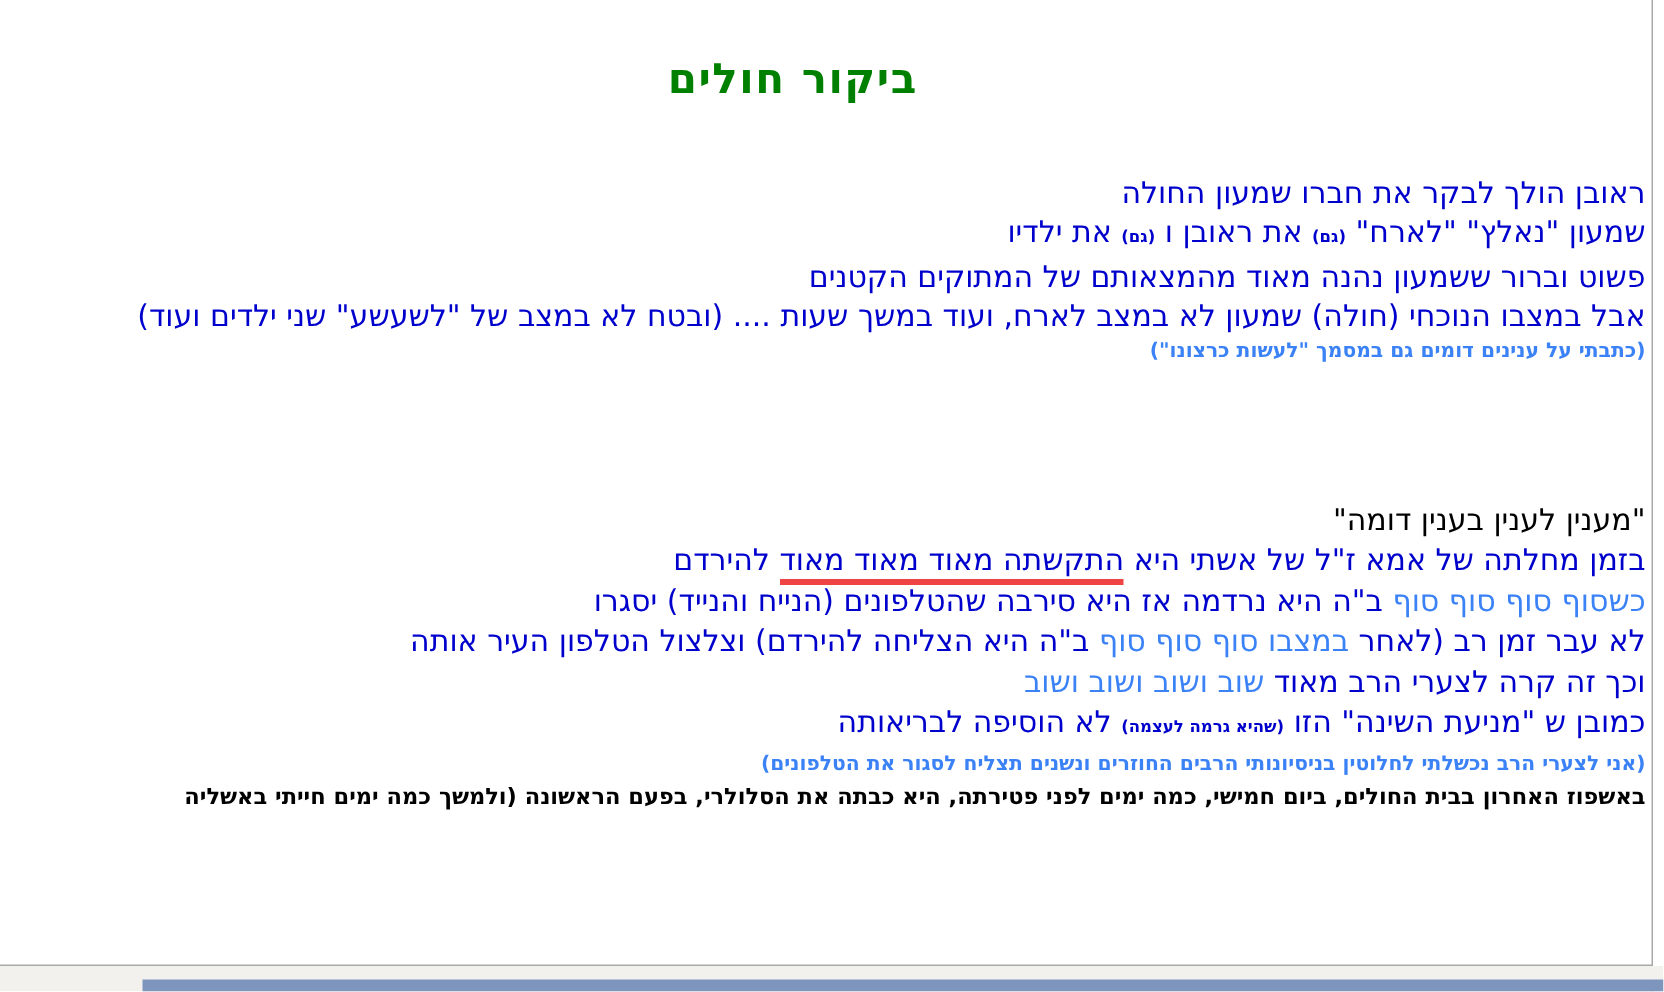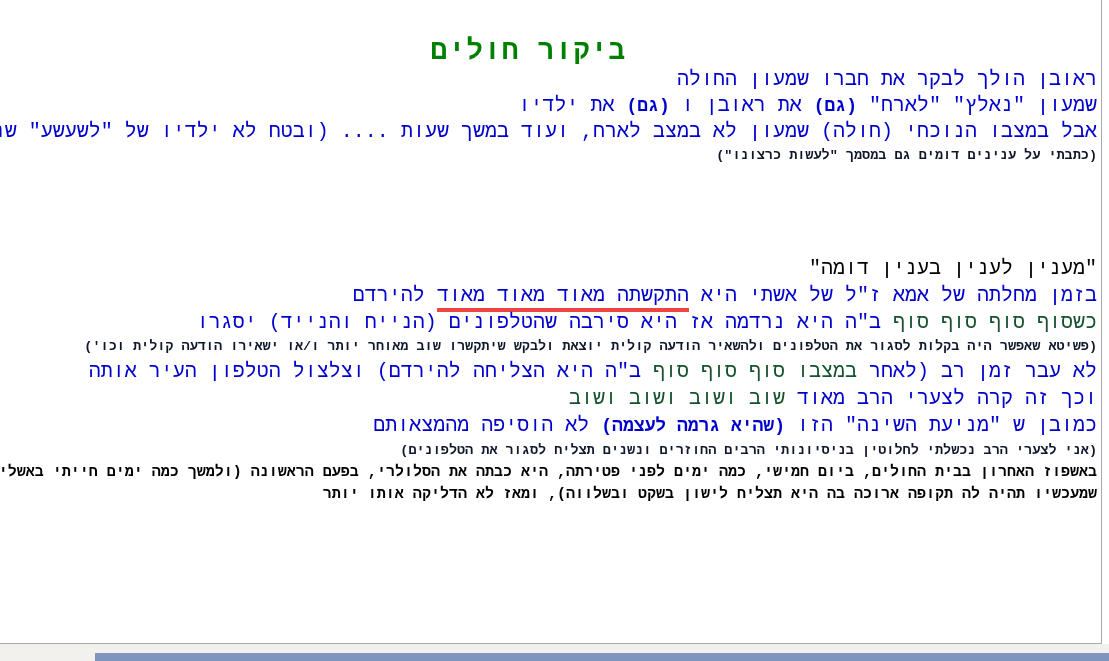--- a/index.html
+++ b/index.html
@@ -9,62 +9,61 @@
     font-family:"DejaVu Sans", sans-serif;
     position:relative;
     overflow:hidden;
   }
   .page {
     position:absolute; top:0; right:0; left:0; bottom:18px;
     direction:rtl;
     text-align:right;
     padding:0 12px 0 0;
     box-sizing:border-box;
-    font-family:Liberation Mono, monospace;
   }
   .title {
     text-align:center;
     color:#008000;
     font-size:28px;
     font-weight:bold;
     margin:36px 40px 0 0;
     letter-spacing:1px;
   }
-  .para1 { }
+  .para1 { margin-top:46px; }
   .para2 { margin-top:88px; }
   .ln {
     font-size:20px;
     color:#0000CD;
     line-height:26px;
     white-space:nowrap;
   }
   .para2 .ln { line-height:27px; }
   .ln-sm {
     font-size:13.5px;
-    color:#0f172a;
+    color:#3b82f6;
     line-height:22px;
     font-weight:bold;
     white-space:nowrap;
     text-align:right;
   }
   .ln-black {
     color:#000000;
     font-size:20px;
     line-height:27px;
     white-space:nowrap;
   }
   .ln-black-bold {
     color:#000000;
     font-weight:bold;
     font-size:15px;
     line-height:22px;
     white-space:nowrap;
   }
-  .seg-green { color:#14532d; }
-  .seg-small { font-size:18px; font-weight:bold; }
+  .seg-green { color:#3b82f6; }
+  .seg-small { font-size:11px; font-weight:bold; }
   .seg-underline-red {
     border-bottom:4px solid #ef4444;
     padding-bottom:1px;
   }
   
   .right-border {
     position:absolute; top:0; bottom:0; right:7px; width:1px;
     background:#a9a9a9;
   }
   .bottom-divider {
@@ -88,57 +87,54 @@
   <h1 class="title">ביקור חולים</h1>
 
   <div class="para1">
     <div class="ln">
       <span>ראובן הולך לבקר את חברו שמעון החולה</span>
     </div>
     <div class="ln">
       <span>שמעון "נאלץ" "לארח" </span><span class="seg-small">(גם)</span><span> את ראובן ו </span><span class="seg-small">(גם)</span><span> את ילדיו</span>
     </div>
     <div class="ln">
-      <span>אבל במצבו הנוכחי (חולה) שמעון לא במצב לארח, ועוד במשך שעות .... (ובטח לא ילדיו של "לשעשע" שני ילדים קטנים)</span>
+      <span>פשוט וברור ששמעון נהנה מאוד מהמצאותם של המתוקים הקטנים</span>
+    </div>
+    <div class="ln">
+      <span>אבל במצבו הנוכחי (חולה) שמעון לא במצב לארח, ועוד במשך שעות .... (ובטח לא במצב של "לשעשע" שני ילדים ועוד)</span>
     </div>
     <div class="ln-sm">
       <span>(כתבתי על ענינים דומים גם במסמך "לעשות כרצונו")</span>
     </div>
   </div>
 
   <div class="para2">
     <div class="ln-black">
       <span>"מענין לענין בענין דומה"</span>
     </div>
     <div class="ln">
       <span>בזמן מחלתה של אמא ז"ל של אשתי היא </span><span class="seg-underline-red">התקשתה מאוד מאוד מאוד</span><span> להירדם</span>
     </div>
     <div class="ln">
       <span class="seg-green">כשסוף סוף סוף סוף</span><span> ב"ה היא נרדמה אז היא סירבה שהטלפונים (הנייח והנייד) יסגרו</span>
     </div>
-    <div class="ln-sm">
-      <span>(פשיטא שאפשר היה בקלות לסגור את הטלפונים ולהשאיר הודעה קולית יוצאת ולבקש שיתקשרו שוב מאוחר יותר ו/או ישאירו הודעה קולית וכו')</span>
-    </div>
     <div class="ln">
       <span>לא עבר זמן רב (לאחר </span><span class="seg-green">במצבו סוף סוף סוף</span><span> ב"ה היא הצליחה להירדם) וצלצול הטלפון העיר אותה</span>
     </div>
     <div class="ln">
       <span>וכך זה קרה לצערי הרב מאוד </span><span class="seg-green">שוב ושוב ושוב ושוב</span>
     </div>
     <div class="ln">
-      <span>כמובן ש "מניעת השינה" הזו </span><span class="seg-small">(שהיא גרמה לעצמה)</span><span> לא הוסיפה מהמצאותם</span>
+      <span>כמובן ש "מניעת השינה" הזו </span><span class="seg-small">(שהיא גרמה לעצמה)</span><span> לא הוסיפה לבריאותה</span>
     </div>
     <div class="ln-sm">
       <span>(אני לצערי הרב נכשלתי לחלוטין בניסיונותי הרבים החוזרים ונשנים תצליח לסגור את הטלפונים)</span>
     </div>
     <div class="ln-black-bold">
       <span>באשפוז האחרון בבית החולים, ביום חמישי, כמה ימים לפני פטירתה, היא כבתה את הסלולרי, בפעם הראשונה (ולמשך כמה ימים חייתי באשליה</span>
-    </div>
-    <div class="ln-black-bold">
-      <span>שמעכשיו תהיה לה תקופה ארוכה בה היא תצליח לישון בשקט ובשלווה), ומאז לא הדליקה אותו יותר</span>
     </div>
   </div>
 
 </div>
 
 <div class="right-border"></div>
 <div class="bottom-divider"></div>
 <div class="bottom-strip"></div>
 <div class="taskbar-strip"></div>
 

